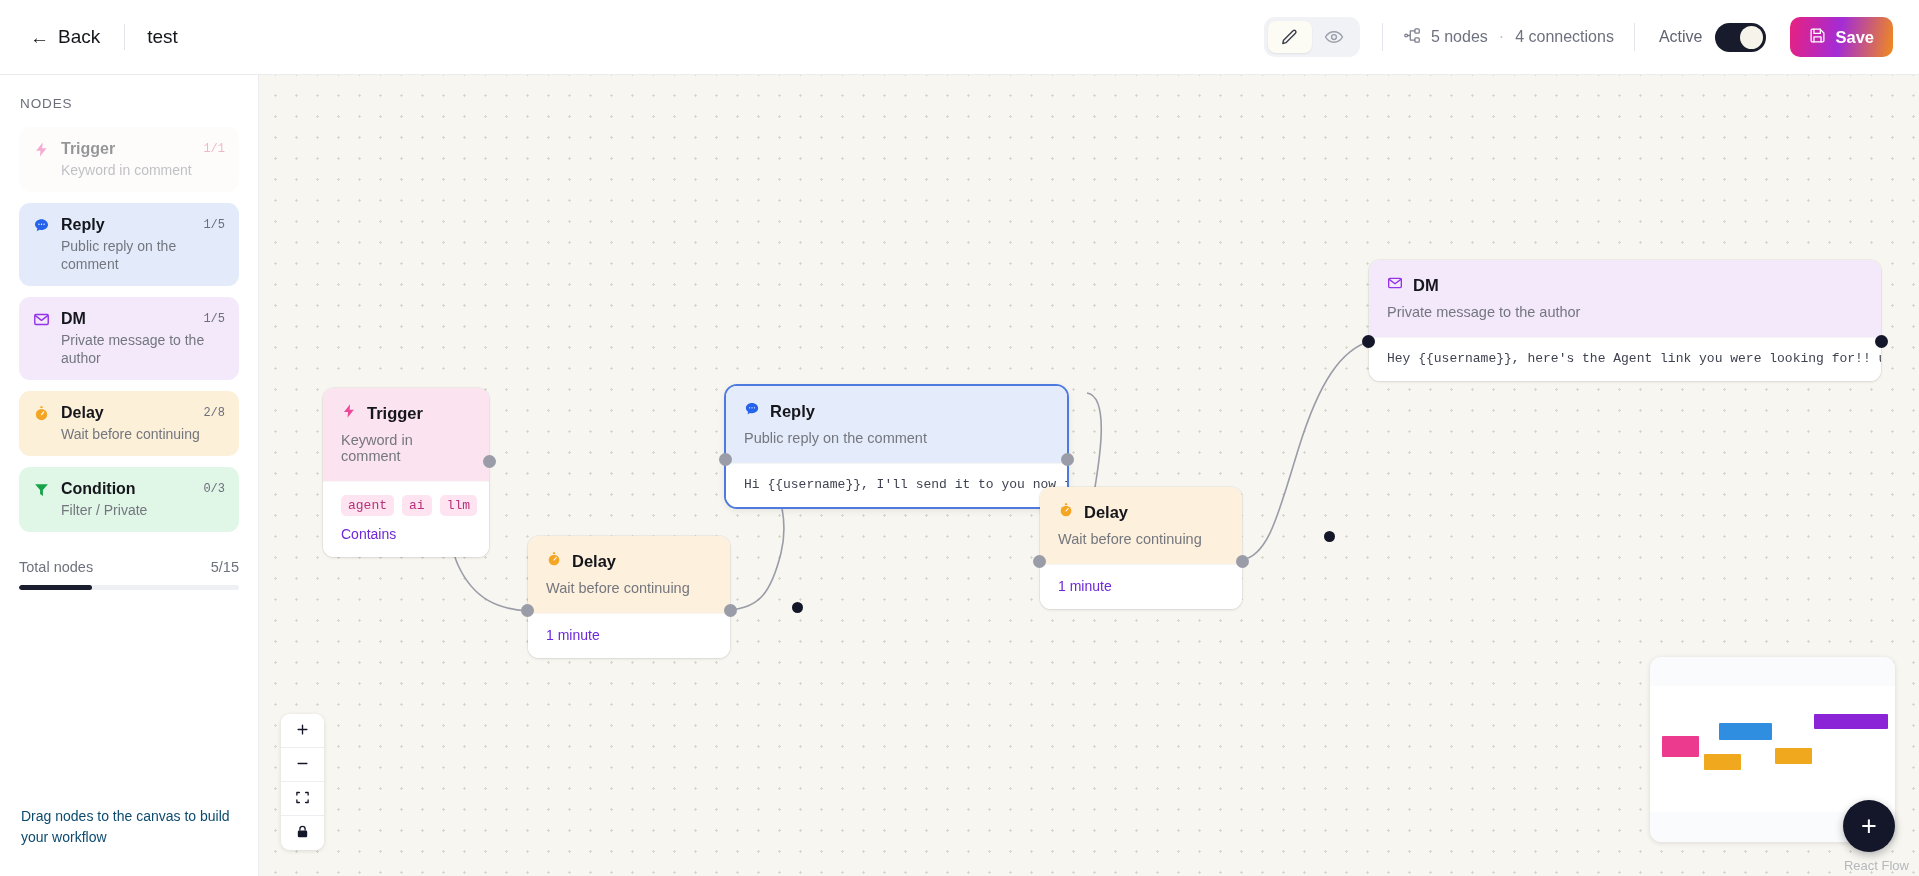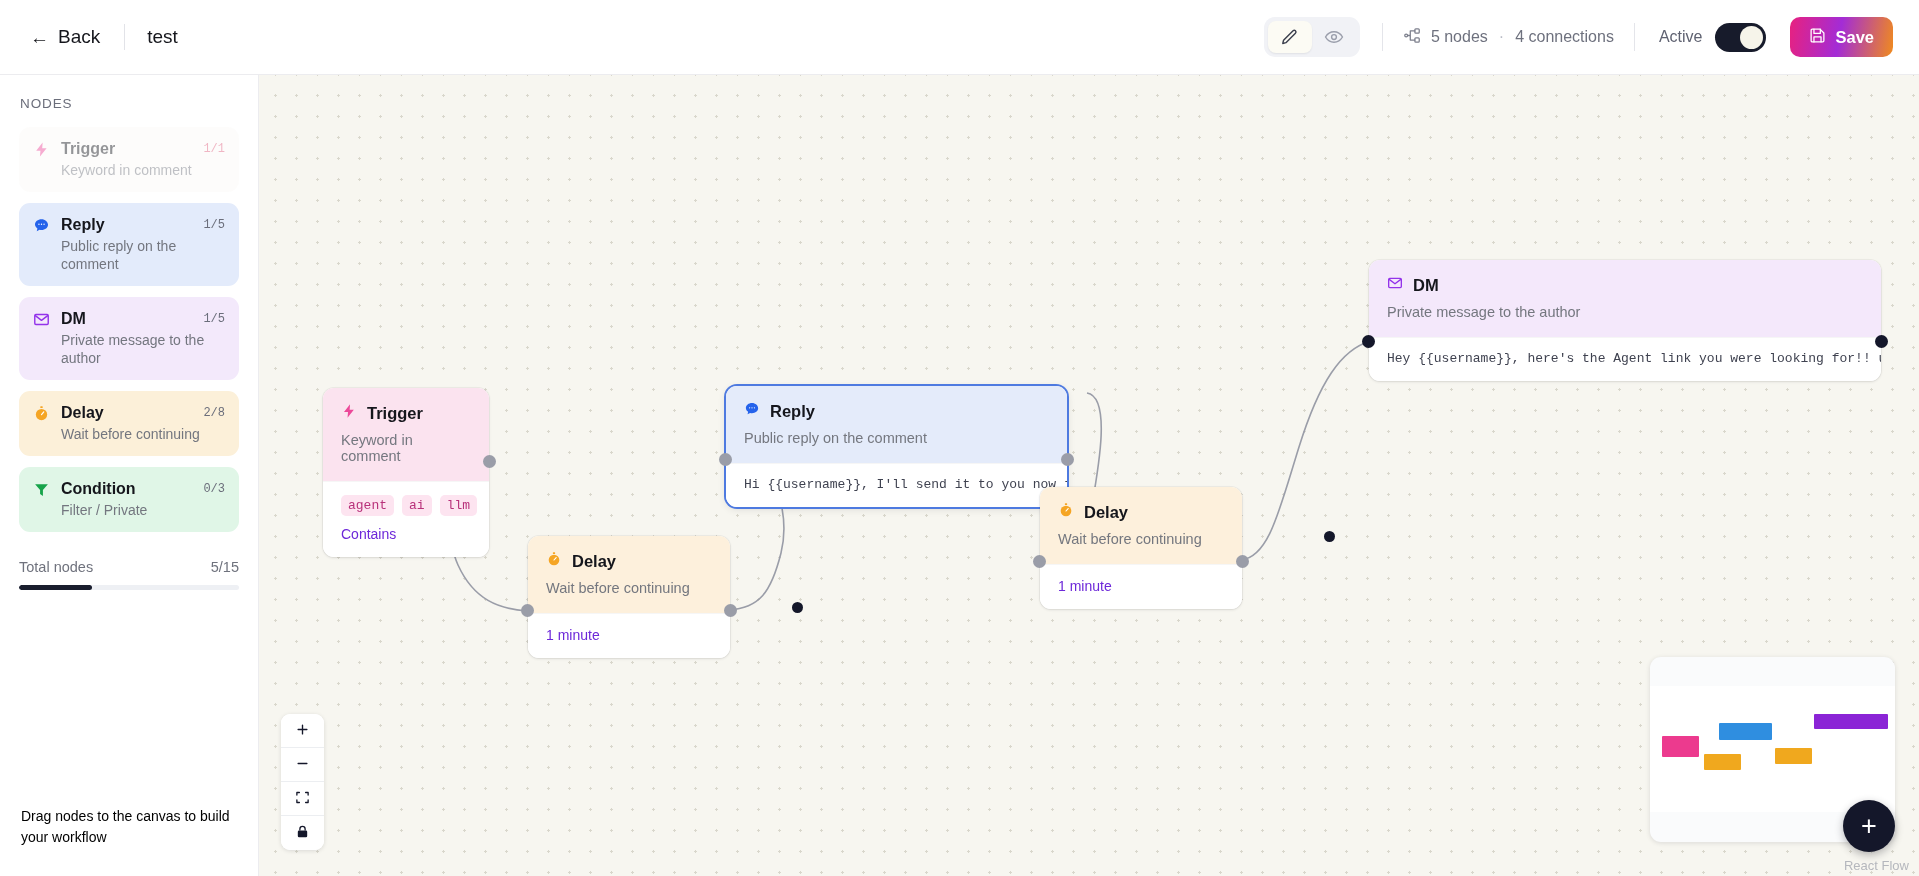--- a/index.html
+++ b/index.html
@@ -111,21 +111,21 @@
   .pal-condition { background: #e0f6e7; }
 
   .totals { margin-top: 27px; }
   .totals-row { display: flex; justify-content: space-between; align-items: baseline; font-size: 14.5px; color: #6f727d; }
   .totals-row .tv { color: #55586380; color: #6f727d; }
   .progress-track { margin-top: 10px; height: 5px; border-radius: 3px; background: #eef0f4; overflow: hidden; }
   .progress-fill { height: 100%; border-radius: 3px; background: #1a1e2e; width: 33.33%; }
 
   .sb-hint {
     margin-top: auto; padding: 0 2px 26px 2px;
-    font-size: 14px; line-height: 21px; color: #000000;
+    font-size: 14px; line-height: 21px; color: #0c4a6e;
   }
 
   
   .canvas {
     flex: 1; position: relative; overflow: hidden;
     background-color: #f7f6f0;
     background-image: radial-gradient(#d9d7cc 1.1px, transparent 1.1px);
     background-size: 21px 21px;
     background-position: 6px 10px;
   }

